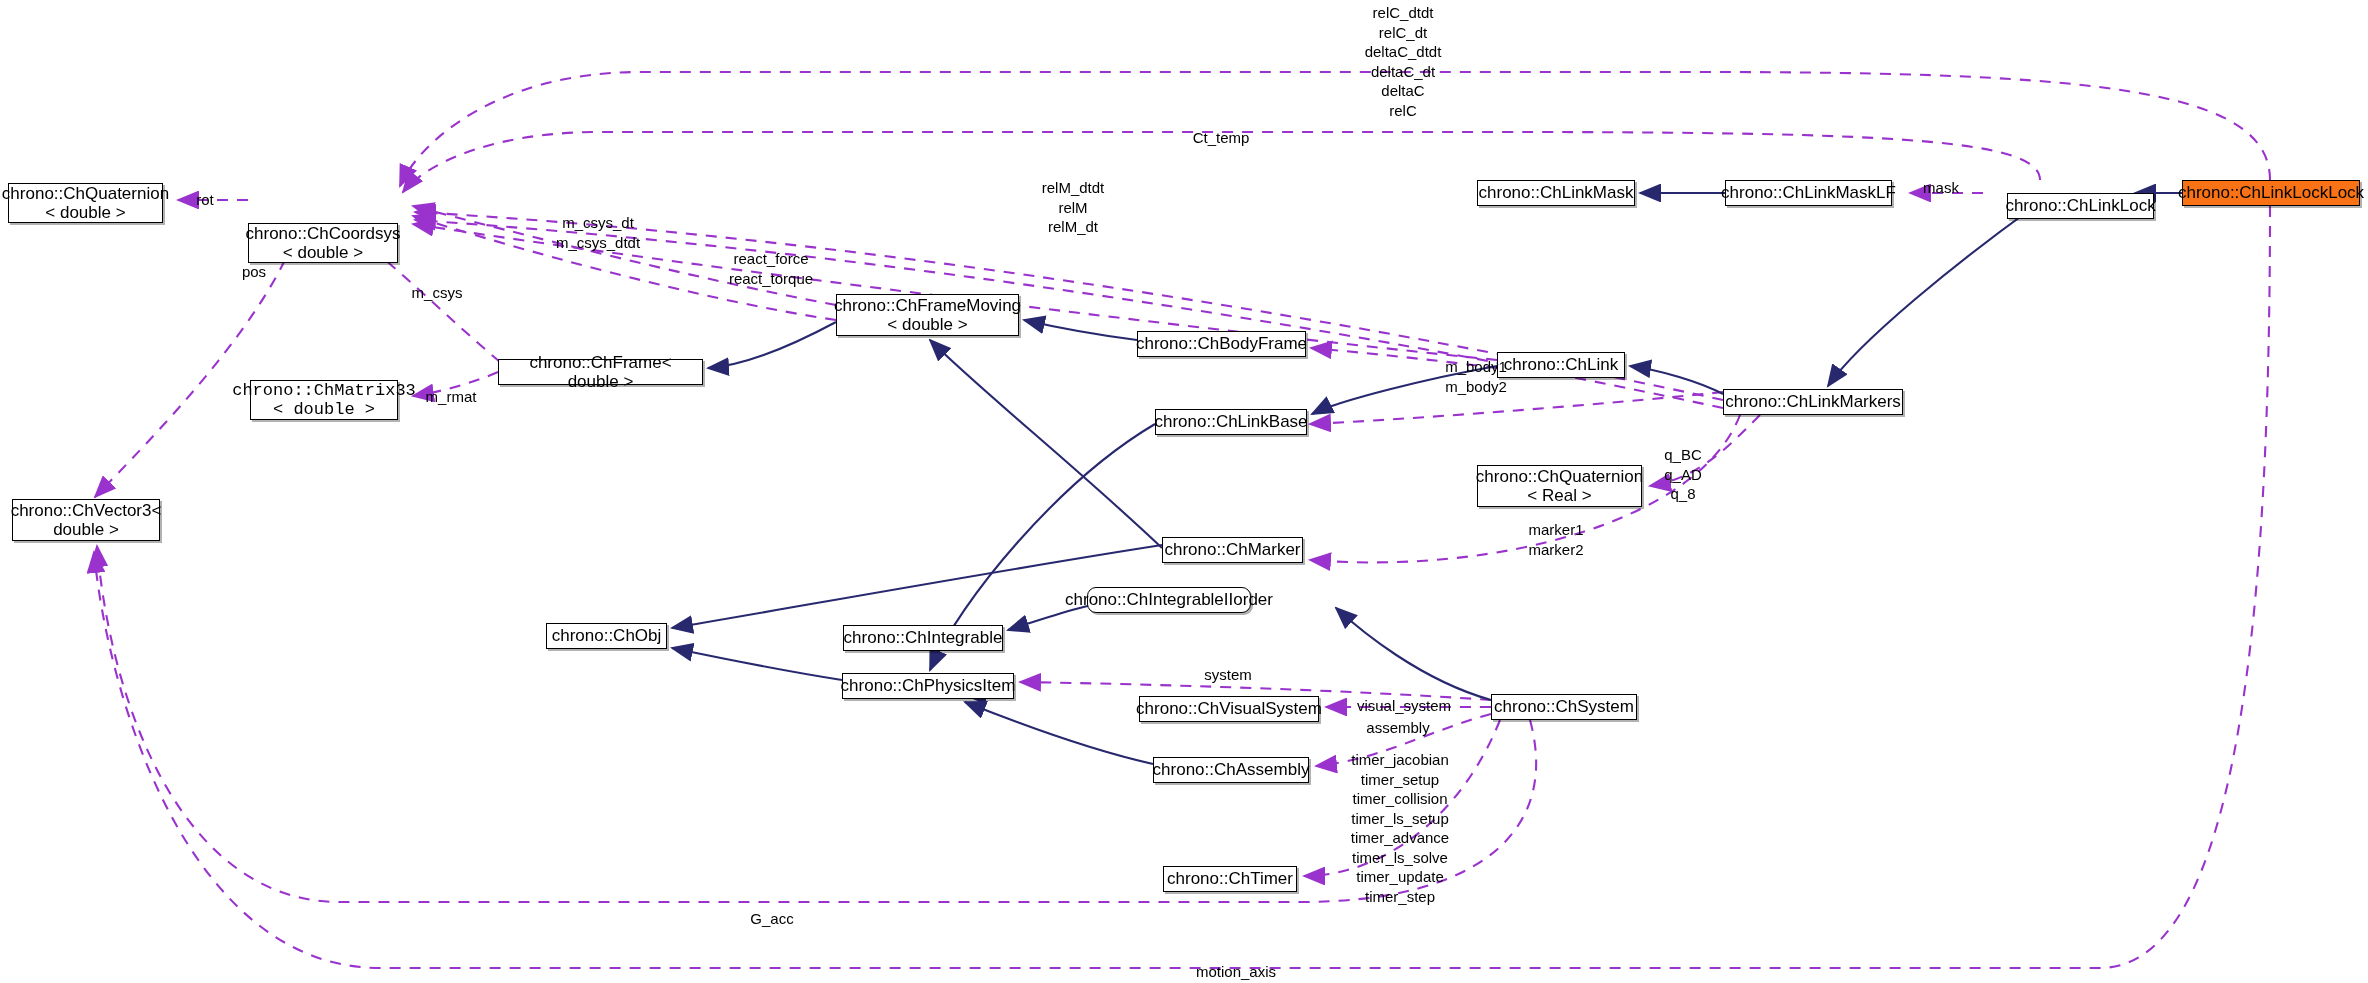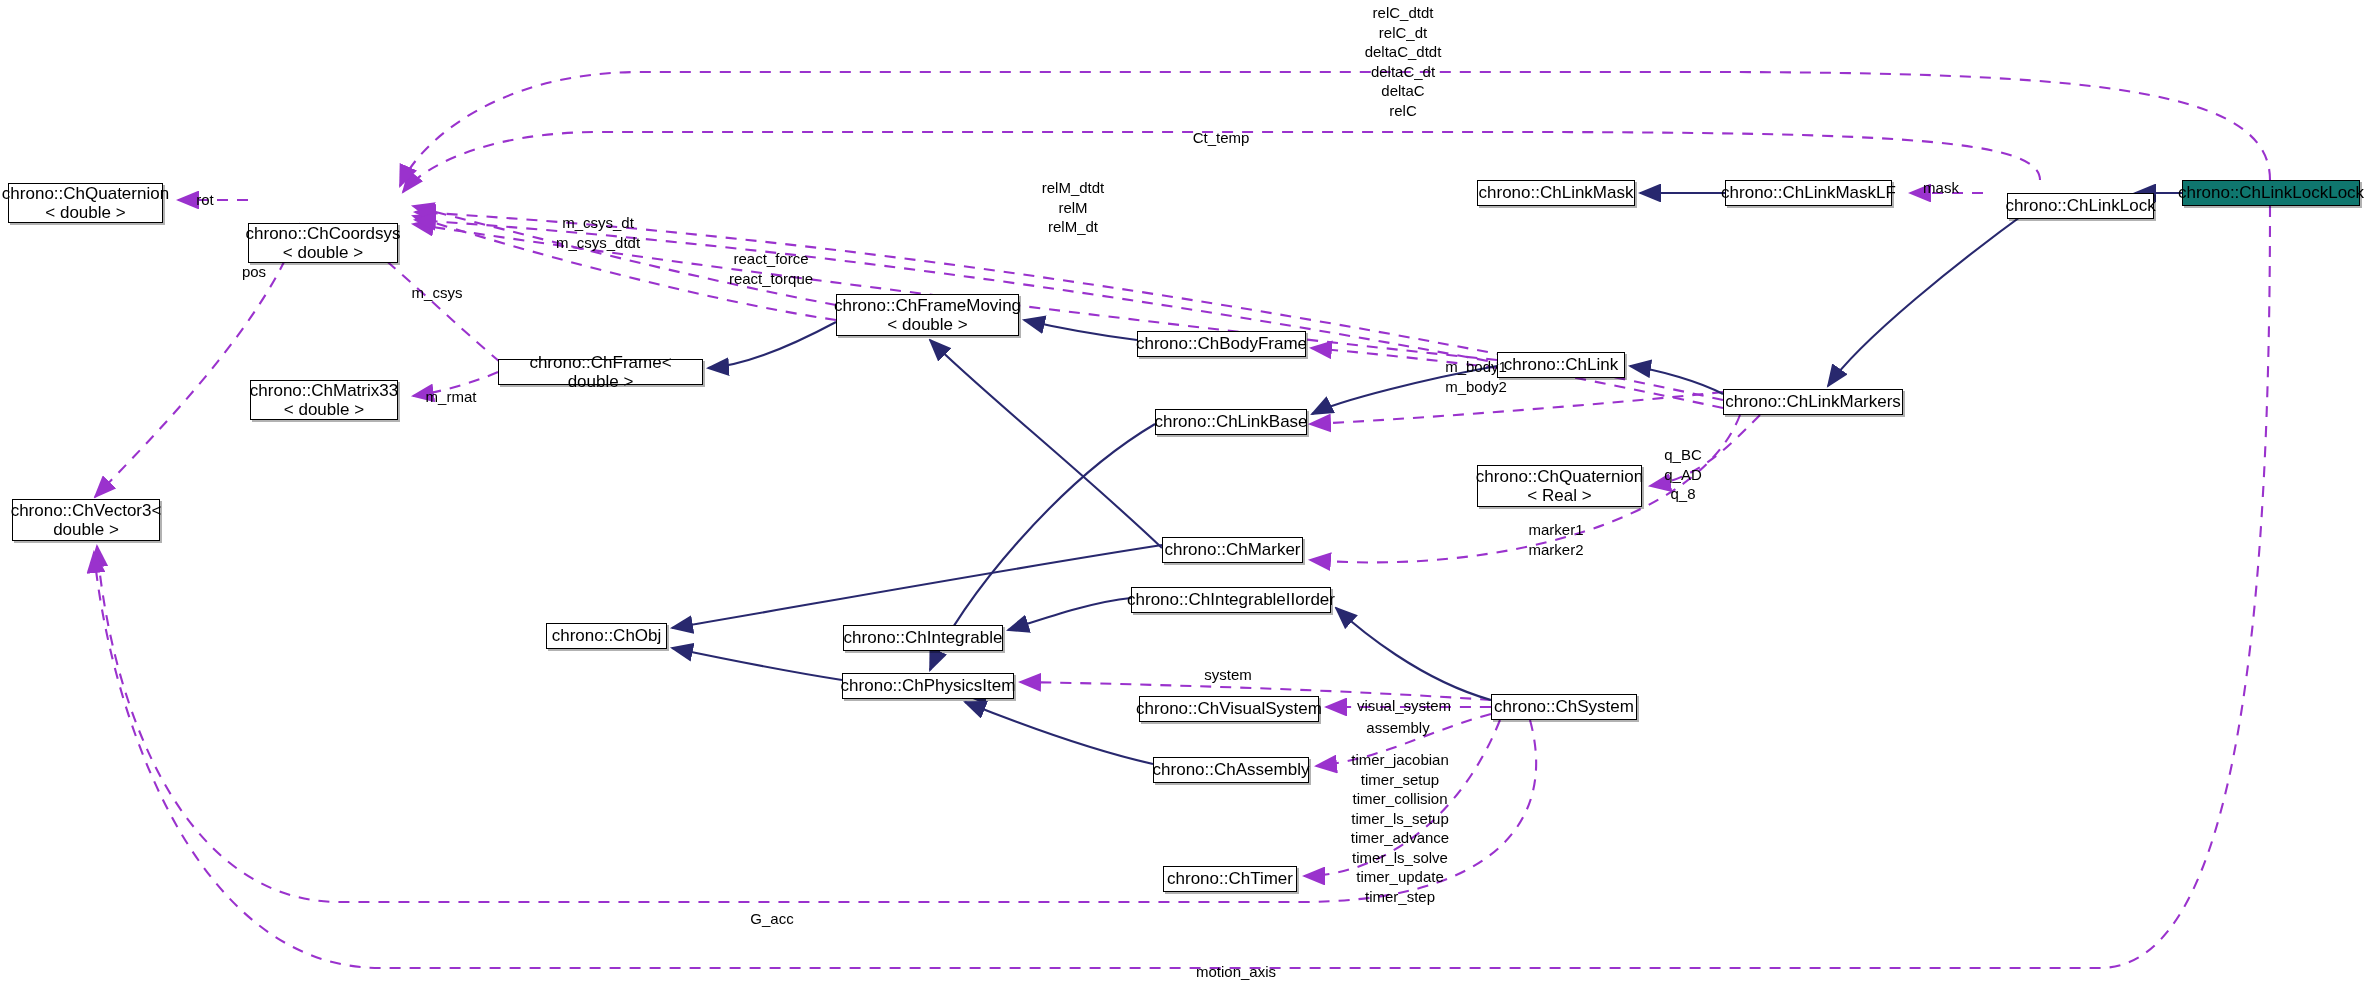--- a/index.html
+++ b/index.html
@@ -23,21 +23,21 @@
     text-align:center;
     display:flex;
     align-items:center;
     justify-content:center;
     white-space:pre-line;
     box-shadow:2px 2px 0 rgba(0,0,0,0.30);
     padding:2px 5px;
     z-index:5;
   }
   .node.current{
-    background:#0f766e;
+    background:#f97316;
   }
   .elabel{
     position:absolute;
     font-size:15px;
     line-height:1.30;
     color:#000000;
     text-align:center;
     white-space:pre-line;
     z-index:6;
     transform:translateX(-50%);
@@ -134,37 +134,37 @@
       <path d="M1153,764 C1090,750 1010,720 965,702"></path>
 
       <path d="M1139,706 C1080,700 1010,695 965,695" stroke="none"></path>
     </g>
   </svg>
 
   <div class="node" style="left:8px;top:183px;width:155px;height:40px;">chrono::ChQuaternion
 &lt; double &gt;</div>
   <div class="node" style="left:248px;top:183px;width:150px;height:40px;margin-top:40px;">chrono::ChCoordsys
 &lt; double &gt;</div>
-  <div class="node" style="left:250px;top:380px;width:148px;height:40px;">chrono::ChMatrix33
+  <div class="node" style="left:250px;top:380px;width:148px;height:40px;font-family:Liberation Mono, monospace;">chrono::ChMatrix33
 &lt; double &gt;</div>
   <div class="node" style="left:12px;top:499px;width:148px;height:42px;">chrono::ChVector3&lt;
 double &gt;</div>
   <div class="node" style="left:498px;top:359px;width:205px;height:26px;">chrono::ChFrame&lt; double &gt;</div>
   <div class="node" style="left:836px;top:294px;width:183px;height:42px;">chrono::ChFrameMoving
 &lt; double &gt;</div>
   <div class="node" style="left:1137px;top:331px;width:169px;height:26px;">chrono::ChBodyFrame</div>
   <div class="node" style="left:1497px;top:352px;width:128px;height:26px;">chrono::ChLink</div>
   <div class="node" style="left:1155px;top:409px;width:152px;height:26px;">chrono::ChLinkBase</div>
   <div class="node" style="left:1723px;top:389px;width:180px;height:26px;">chrono::ChLinkMarkers</div>
   <div class="node" style="left:1477px;top:465px;width:165px;height:42px;">chrono::ChQuaternion
 &lt; Real &gt;</div>
   <div class="node" style="left:1162px;top:537px;width:141px;height:26px;">chrono::ChMarker</div>
   <div class="node" style="left:546px;top:623px;width:121px;height:26px;">chrono::ChObj</div>
   <div class="node" style="left:843px;top:625px;width:160px;height:26px;">chrono::ChIntegrable</div>
-  <div class="node" style="left:1131px;top:587px;width:200px;height:26px;">chrono::ChIntegrableIIorder</div>
+  <div class="node" style="left:1087px;top:587px;width:164px;height:26px;border-radius:9px;">chrono::ChIntegrableIIorder</div>
   <div class="node" style="left:842px;top:673px;width:172px;height:26px;">chrono::ChPhysicsItem</div>
   <div class="node" style="left:1139px;top:696px;width:180px;height:26px;">chrono::ChVisualSystem</div>
   <div class="node" style="left:1491px;top:694px;width:146px;height:26px;">chrono::ChSystem</div>
   <div class="node" style="left:1153px;top:757px;width:156px;height:26px;">chrono::ChAssembly</div>
   <div class="node" style="left:1163px;top:866px;width:134px;height:26px;">chrono::ChTimer</div>
   <div class="node" style="left:1477px;top:180px;width:158px;height:26px;">chrono::ChLinkMask</div>
   <div class="node" style="left:1725px;top:180px;width:167px;height:26px;">chrono::ChLinkMaskLF</div>
   <div class="node" style="left:1983px;top:193px;width:147px;height:26px;margin-left:24px;">chrono::ChLinkLock</div>
   <div class="node current" style="left:2182px;top:180px;width:178px;height:26px;">chrono::ChLinkLockLock</div>
 

